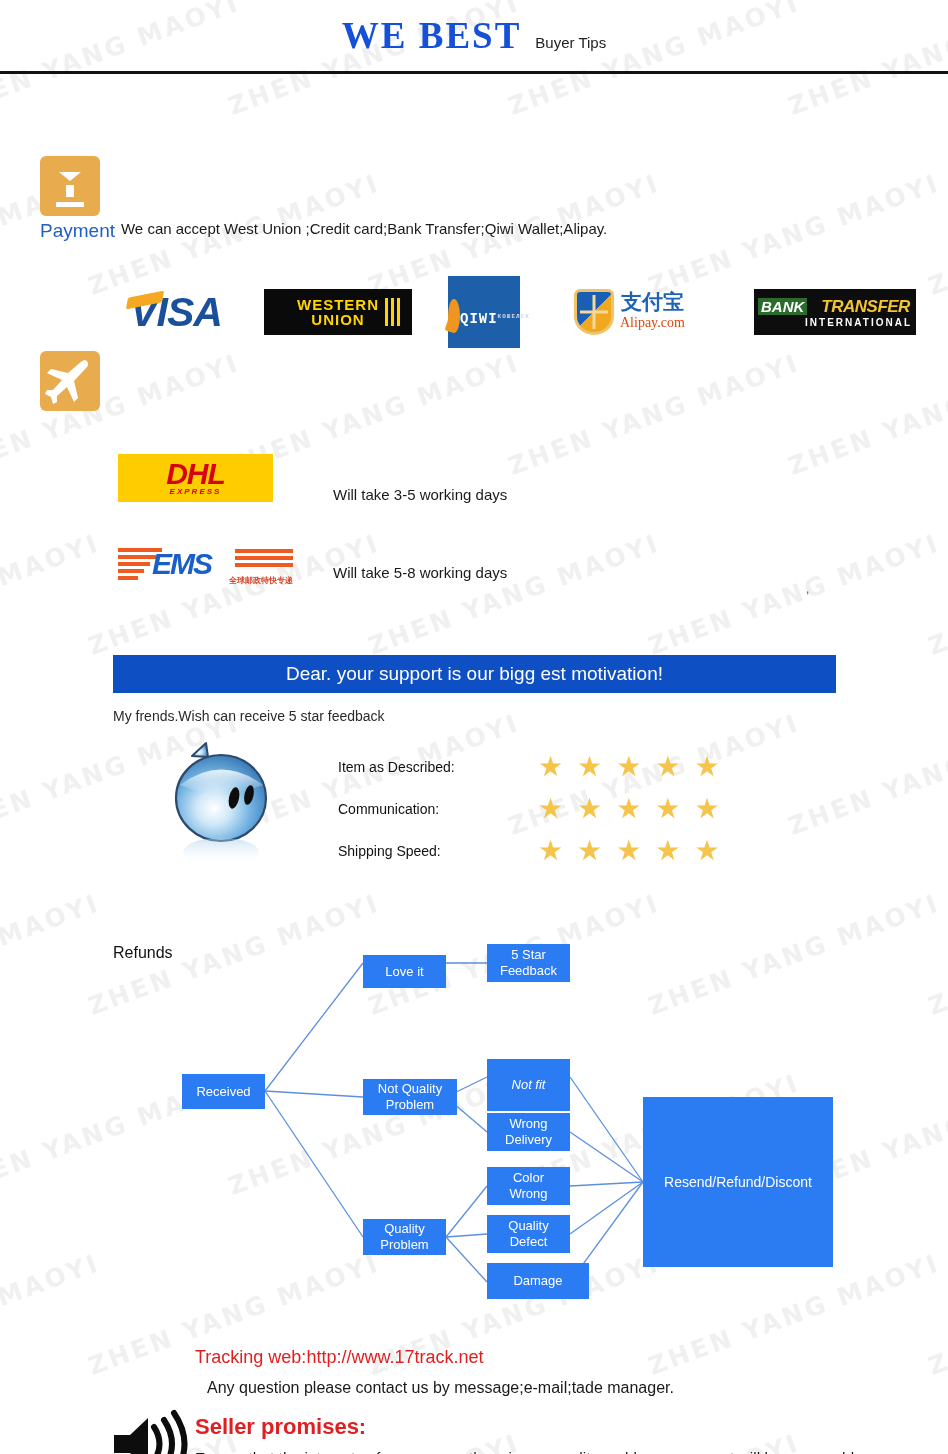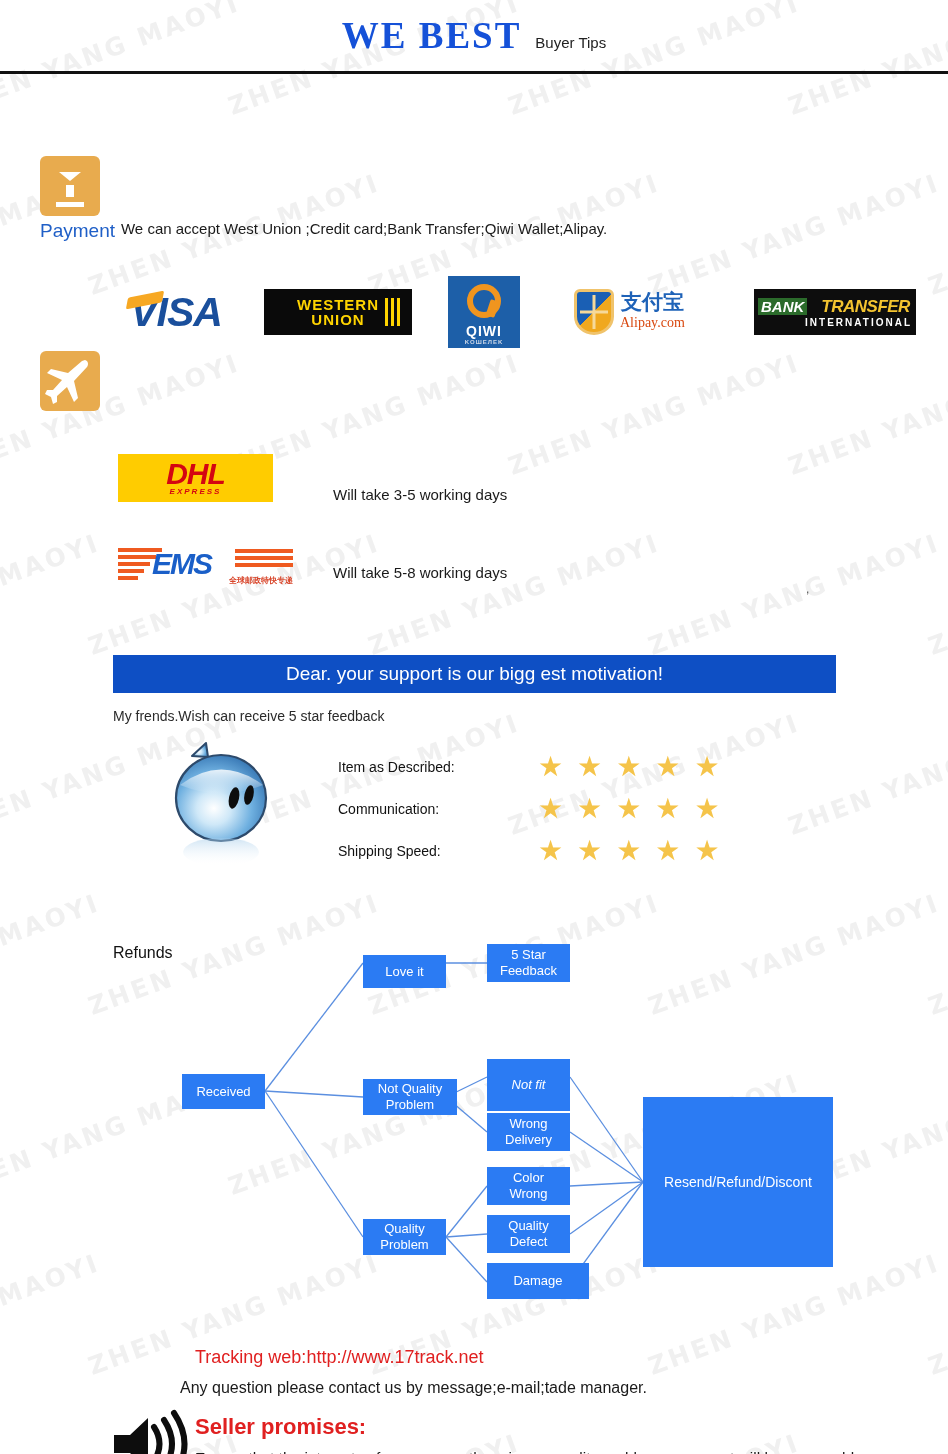--- a/index.html
+++ b/index.html
@@ -136,23 +136,24 @@
   }
   .visa .swoosh {
     position:absolute; left:18px; top:10px;
     width:34px; height:12px; background:#f7a823;
     transform: skewX(-22deg) rotate(-12deg);
     border-radius:2px;
   }
 
   .qiwi {
     width: 72px; height: 72px; background:#1d5fa8;
-    display:flex; flex-direction:column; align-items:center; justify-content:flex-start;
+    display:flex; flex-direction:row; align-items:center; justify-content:flex-start;
     padding-top:8px;
     position:relative;
+    font-family:Liberation Mono, monospace;
   }
   .qiwi .qcircle {
     width: 34px; height:34px; border-radius:50%;
     border: 6px solid #f0951f; position:relative;
   }
   .qiwi .qtail {
     position:absolute; right:-2px; bottom:-5px;
     width:9px; height:17px; background:#f0951f;
     transform: rotate(18deg); border-radius:2px;
   }
@@ -260,21 +261,21 @@
   }
   .fnode.big { font-size:14px; }
   .flow svg { position:absolute; left:0; top:0; }
 
   
   .tracking {
     position:absolute; left:195px; top:1273px;
     font-size:18px; color:#e02020; z-index:10;
   }
   .anyq {
-    position:absolute; left:180px; top:1305px;
+    position:absolute; left:207px; top:1305px;
     font-size:16px; color:#1a1a1a; z-index:10;
   }
   .speaker { position:absolute; left:110px; top:1335px; width:85px; height:70px; z-index:10;}
   .promise-title {
     position:absolute; left:195px; top:1340px;
     font-size:22px; font-weight:bold; color:#e02020; z-index:10;
   }
   .promise-body {
     position:absolute; left:195px; top:1372px; width:700px;
     font-size:15.5px; color:#1a1a1a; line-height:1.55; z-index:10;

